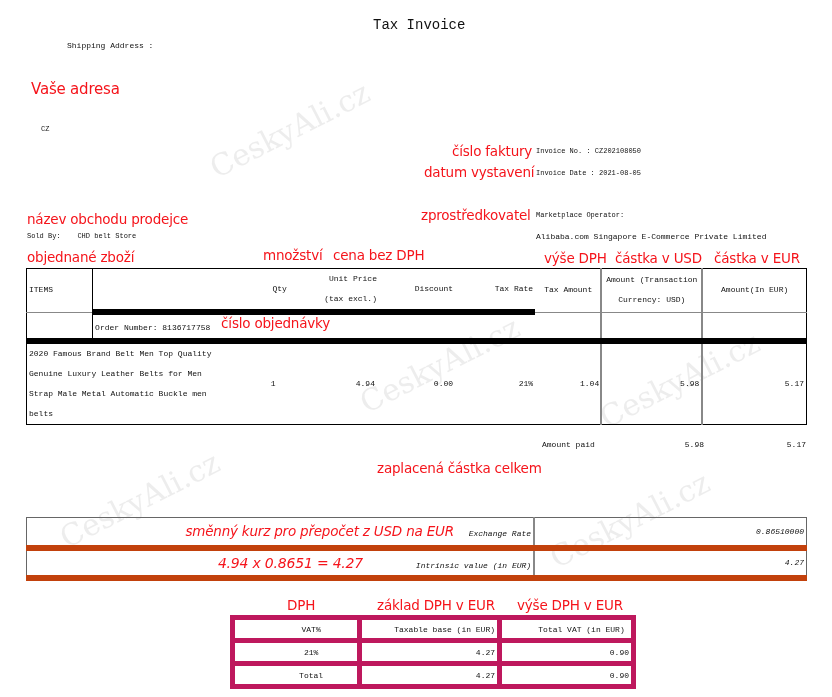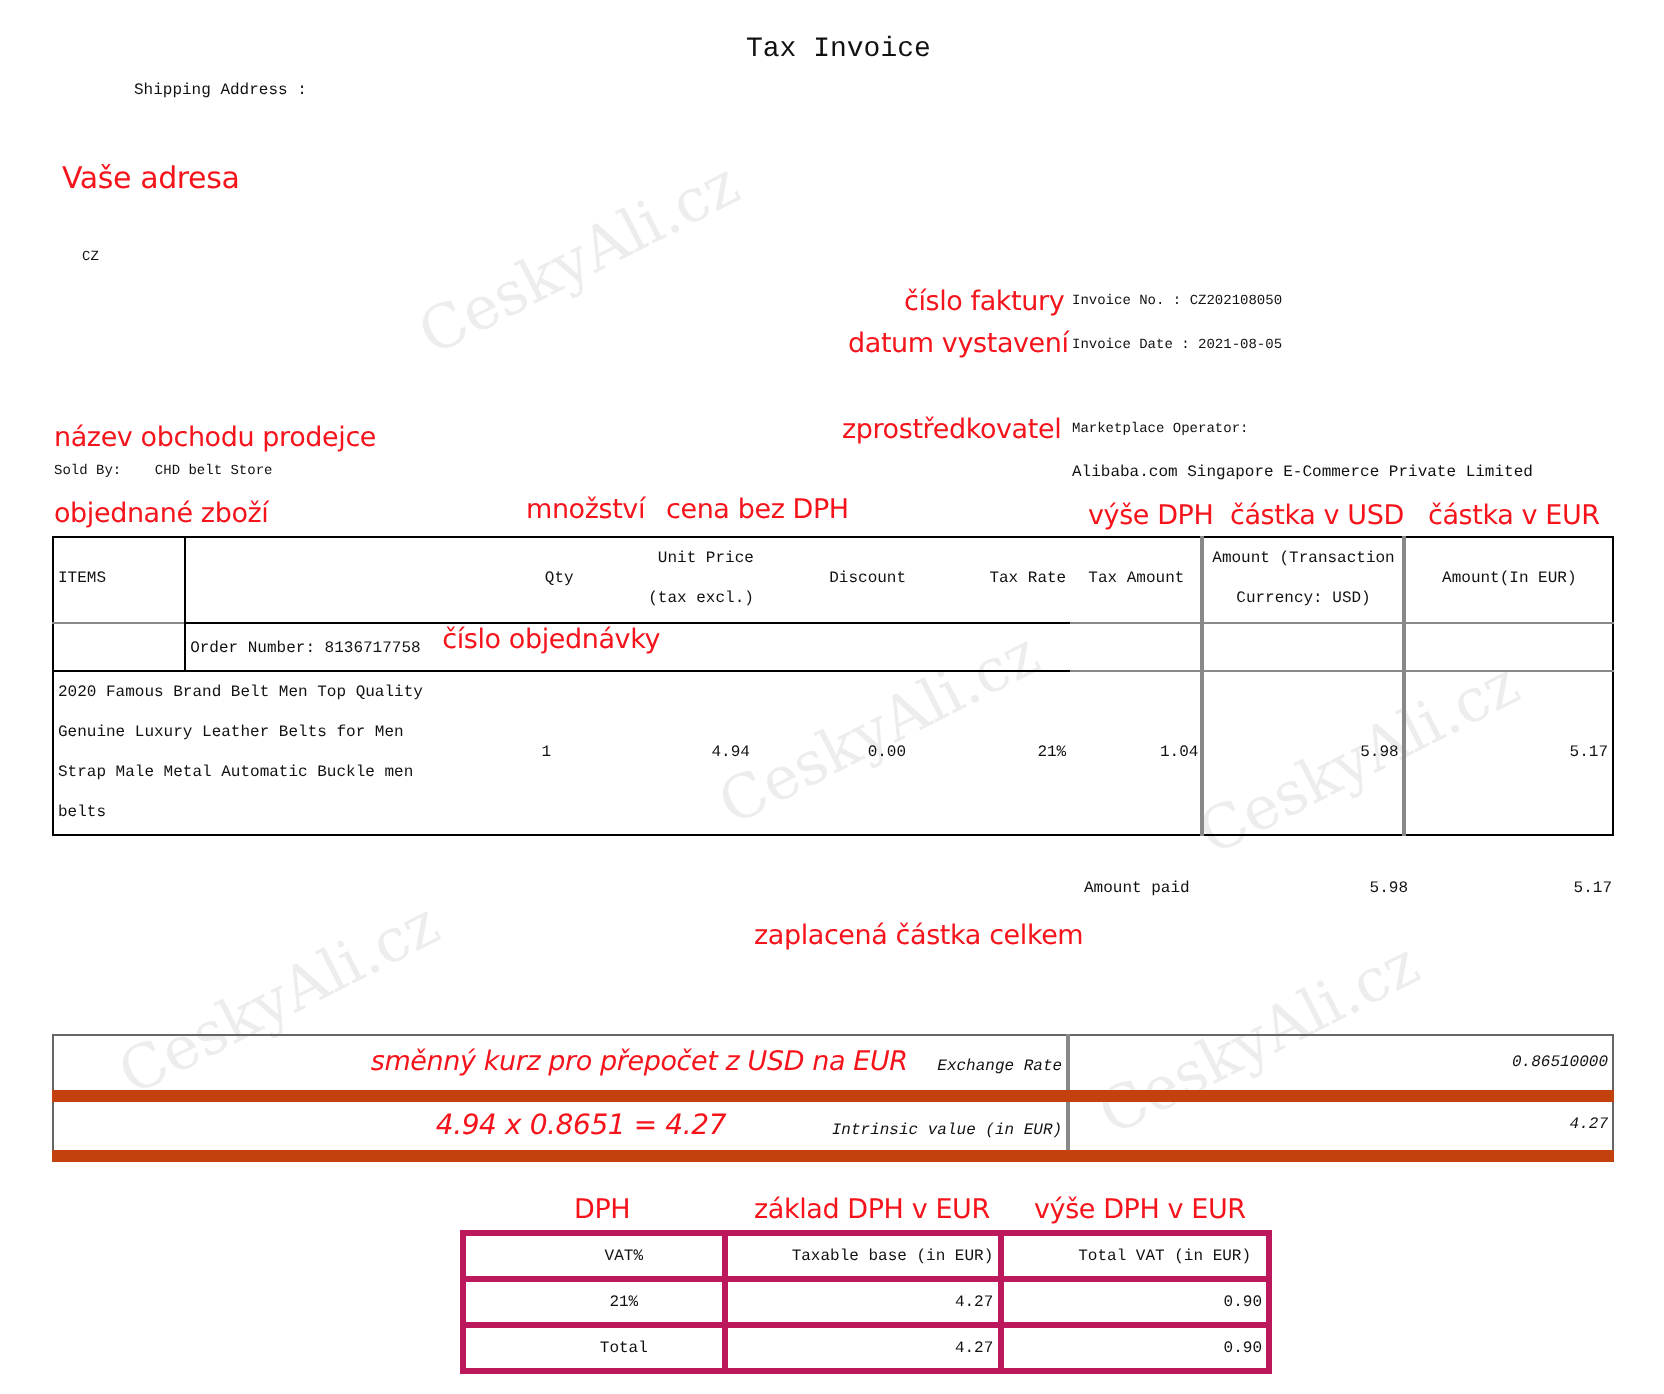--- a/index.html
+++ b/index.html
@@ -11,31 +11,31 @@
   .title { font-family: "Liberation Mono", "DejaVu Sans Mono", monospace; font-size: 14px; }
   .wm { position: absolute; font-family: "DejaVu Serif", serif; font-size: 30px; color: rgba(190,190,190,0.28); transform: rotate(-27deg); transform-origin: left bottom; white-space: nowrap; pointer-events: none; }
 
   
   table { border-collapse: collapse; position: absolute; }
   td { font-family: "Liberation Mono", "DejaVu Sans Mono", monospace; font-size: 8px; color: #111; padding: 0 2px; vertical-align: middle; white-space: nowrap; }
   .items { left: 26px; top: 268px; width: 781px; border: 1px solid #000; }
   .items td { line-height: 20px; }
   .items .right { text-align: right; }
   .items .center { text-align: center; }
-  .bt { border-top: 1px solid #000000; }
+  .bt { border-top: 6px solid #000000; }
   .bt-g { border-top: 1px solid #888; }
   .bl { border-left: 1px solid #000; }
   .bl-g { border-left: 2px solid #888; }
 
   .totals td { line-height: 22px; }
 
   .fx { left: 26px; top: 517px; width: 781px; border: 1px solid #666; }
   .fx td { height: 30px; border-bottom: 6px solid #c2410c; font-style: italic; }
   .vat { left: 230px; top: 615px; width: 406px; border: 1px solid #666; }
-  .vat td { height: 23px; border: 3px solid #be185d; padding-left: 32px; }
+  .vat td { height: 23px; border: 5px solid #be185d; padding-left: 32px; }
 </style>
 </head>
 <body>
 
 <div class="wm" style="left:220px; top:150px;">CeskyAli.cz</div>
 <div class="wm" style="left:370px; top:385px;">CeskyAli.cz</div>
 <div class="wm" style="left:610px; top:400px;">CeskyAli.cz</div>
 <div class="wm" style="left:70px; top:520px;">CeskyAli.cz</div>
 <div class="wm" style="left:560px; top:540px;">CeskyAli.cz</div>
 

